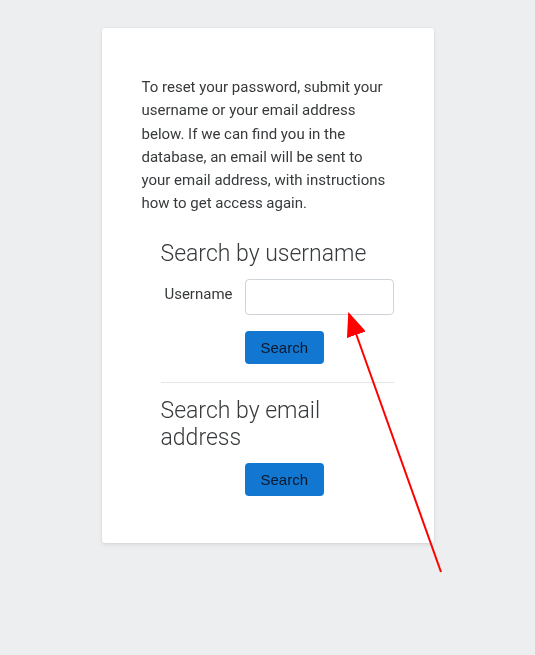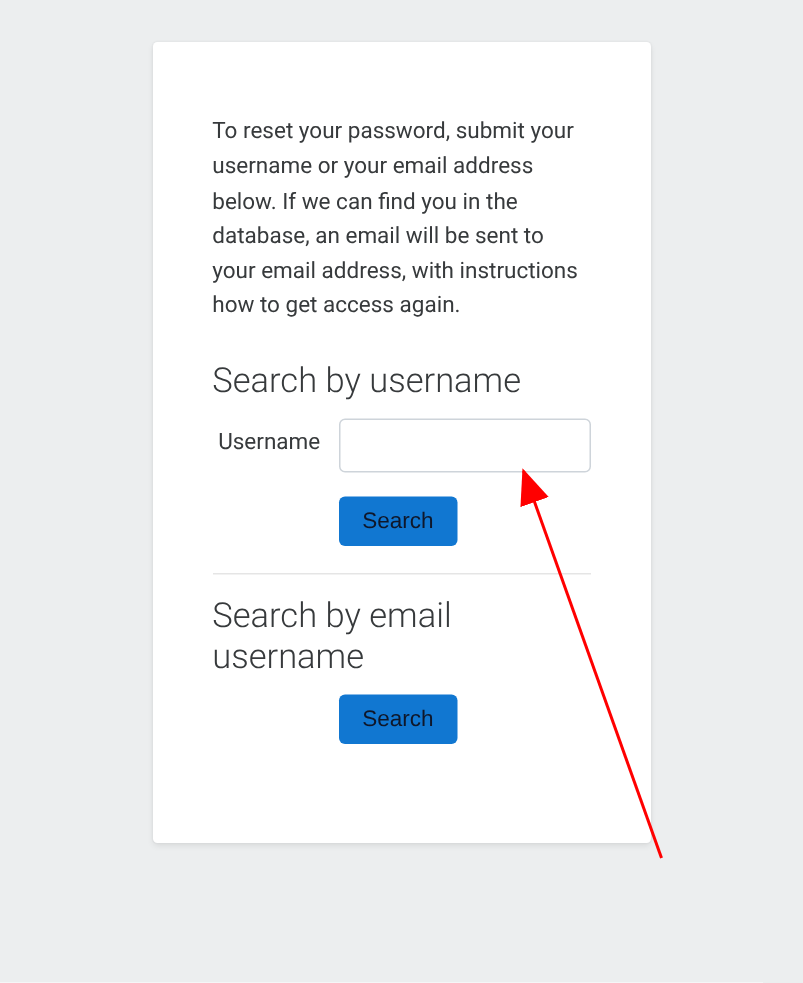--- a/index.html
+++ b/index.html
@@ -13,38 +13,39 @@
       width: 535px;
       height: 655px;
       padding: 28px;
       position: relative;
       color: #373a3c;
     }
     .card {
       background: #fff;
       box-shadow: 0 2px 4px rgba(0,0,0,0.08), 0 0 0 1px rgba(0,0,0,0.02);
       border-radius: 3px;
-      padding: 48px 40px 48px 40px;
+      padding: 48px 40px 29px 40px;
       width: 332px;
       margin: 0 auto;
     }
     .intro {
       font-size: 15px;
       line-height: 1.55;
       color: #373a3c;
       margin-bottom: 24px;
     }
     h2 {
       font-weight: 300;
       font-size: 23px;
       color: #373a3c;
       margin-bottom: 12px;
     }
     .form-section {
       padding-bottom: 18px;
+      margin-left: 19px;
     }
     .form-section + .form-section {
       border-top: 1px solid #e5e5e5;
       padding-top: 14px;
     }
     .field-row {
       display: flex;
       align-items: flex-start;
       gap: 12px;
       margin-bottom: 16px;
@@ -102,21 +103,21 @@
       <div class="field-input">
         <input type="text" value="" style="">
       </div>
     </div>
     <div class="btn-row">
       <button class="btn">Search</button>
     </div>
   </div>
 
   <div class="form-section">
-    <h2>Search by email username</h2>
+    <h2>Search by email address</h2>
     <div class="btn-row">
       <button class="btn">Search</button>
     </div>
   </div>
 </div>
 
 <svg class="arrow-overlay" width="535" height="655">
   <defs>
     <marker id="arrowhead" markerWidth="12" markerHeight="10" refX="11" refY="5" orient="auto">
       <polygon points="0 0, 12 5, 0 10" fill="#ff0000"></polygon>

